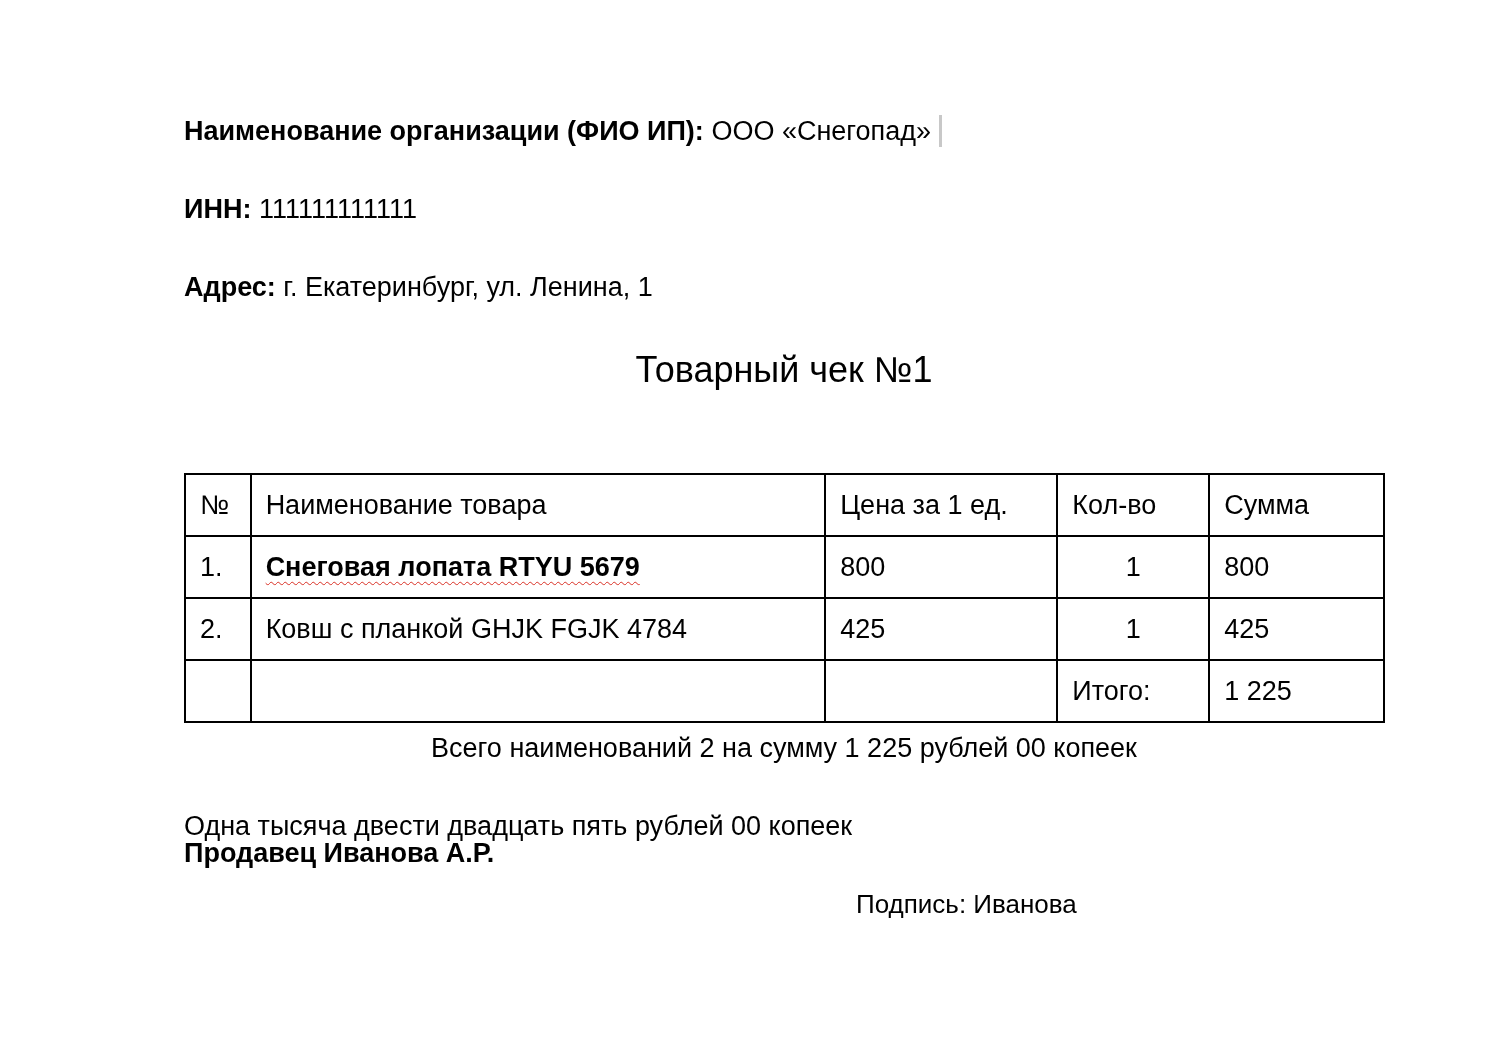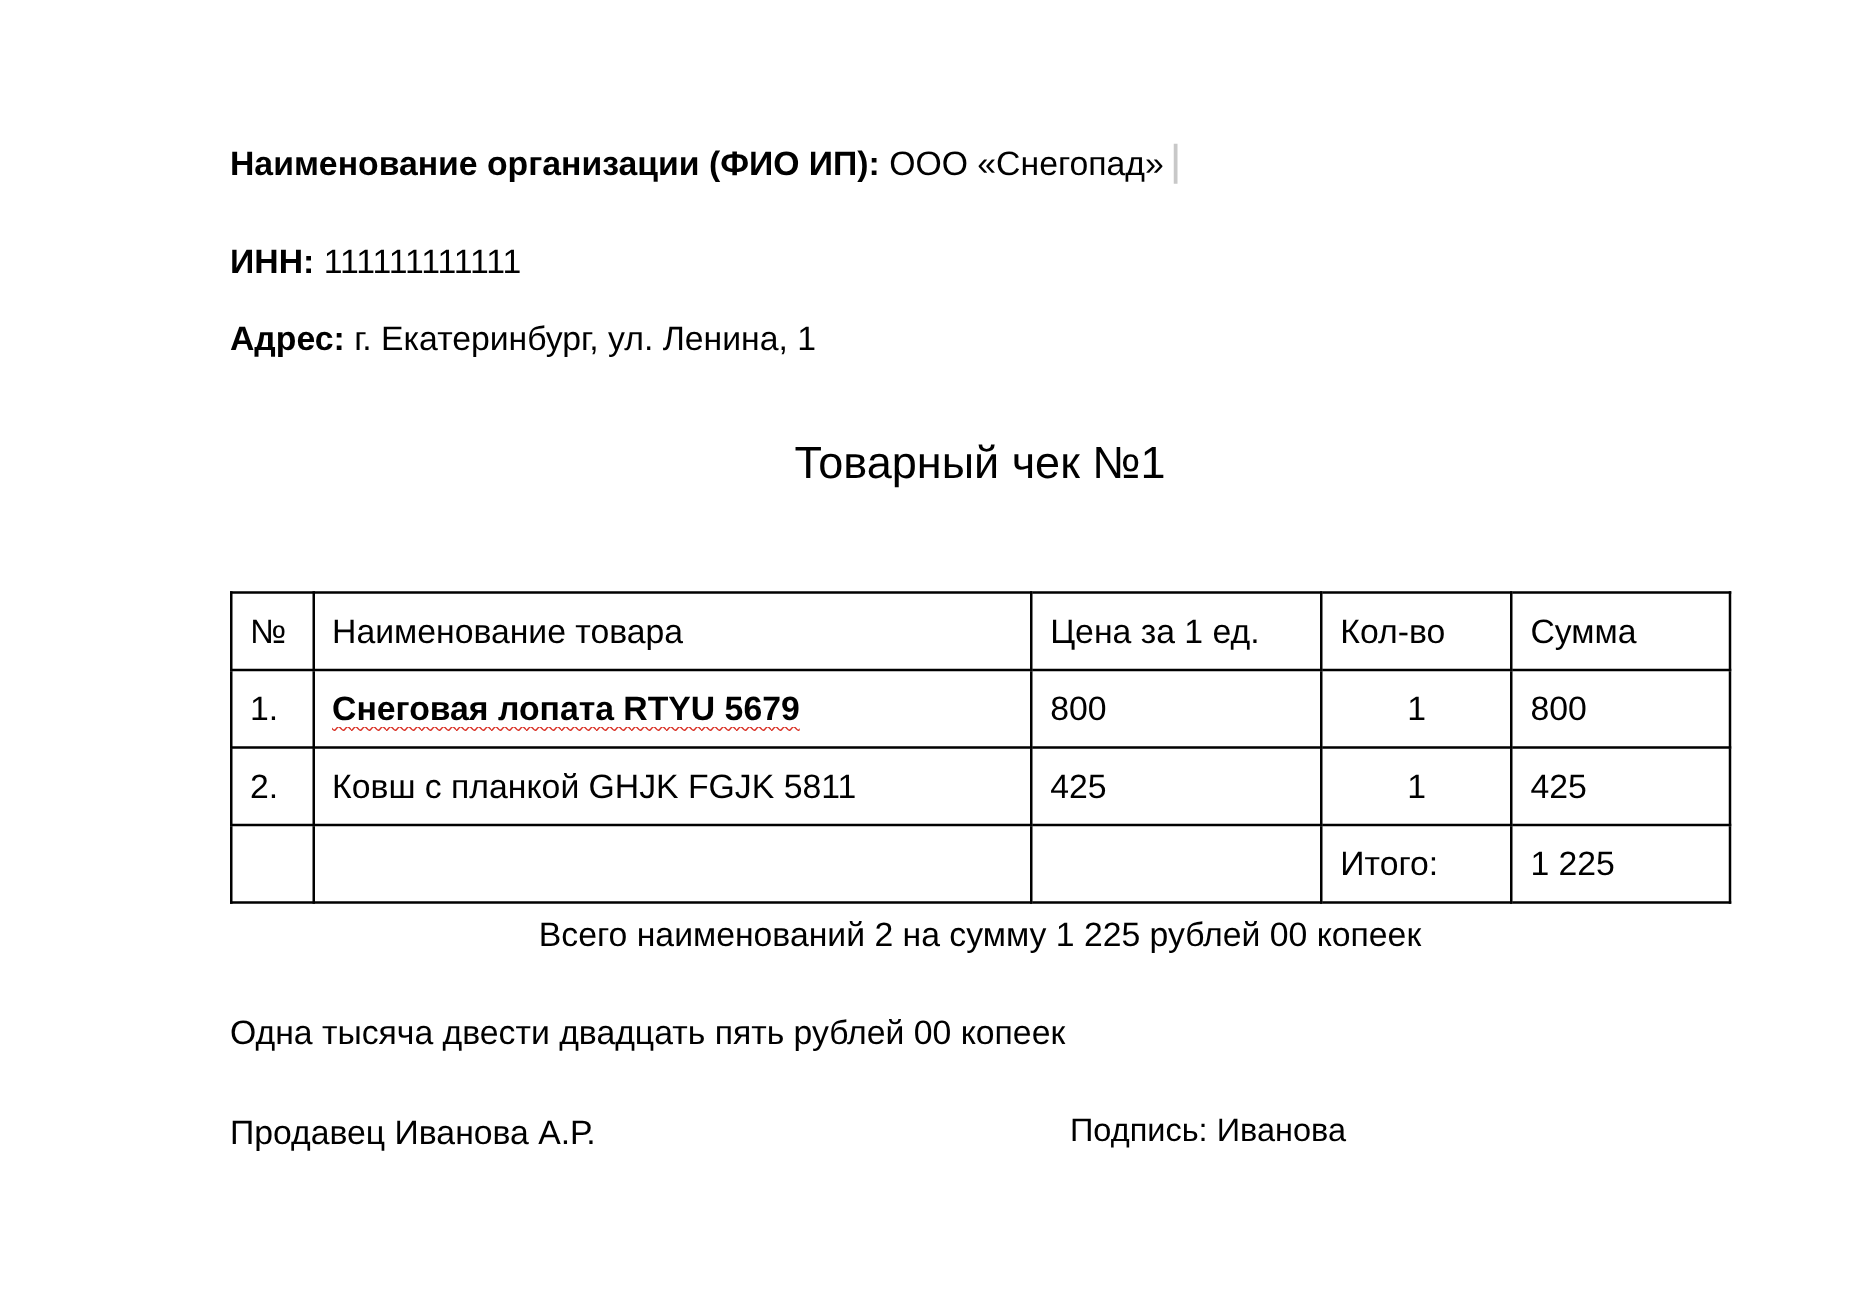--- a/index.html
+++ b/index.html
@@ -28,21 +28,21 @@
     width: 3px;
     height: 32px;
     background: #c8c8c8;
     vertical-align: middle;
     margin-left: 8px;
     position: relative;
     top: -2px;
   }
   #org { top: 114px; }
   #inn { top: 192px; }
-  #addr { top: 254px; }
+  #addr { top: 270px; }
   #title {
     position: absolute;
     left: 0;
     width: 1568px;
     text-align: center;
     top: 348px;
     font-size: 36px;
     line-height: 44px;
   }
   table.receipt {
@@ -75,21 +75,21 @@
   #summary {
     position: absolute;
     left: 0;
     width: 1568px;
     text-align: center;
     top: 731px;
     font-size: 27px;
     line-height: 34px;
   }
   #words { top: 809px; }
-  #seller { top: 889px; }
+  #seller { top: 836px; font-weight: bold; }
   #signature {
     position: absolute;
     left: 856px;
     top: 887px;
     font-size: 26px;
     line-height: 34px;
     white-space: nowrap;
   }
 </style>
 </head>
@@ -123,21 +123,21 @@
   </tr>
   <tr>
     <td>1.</td>
     <td><span class="spell">Снеговая лопата RTYU 5679</span></td>
     <td>800</td>
     <td class="center">1</td>
     <td>800</td>
   </tr>
   <tr>
     <td>2.</td>
-    <td>Ковш с планкой GHJK FGJK 5811</td>
+    <td>Ковш с планкой GHJK FGJK 4784</td>
     <td>425</td>
     <td class="center">1</td>
     <td>425</td>
   </tr>
   <tr>
     <td></td>
     <td></td>
     <td></td>
     <td>Итого:</td>
     <td>1 225</td>

